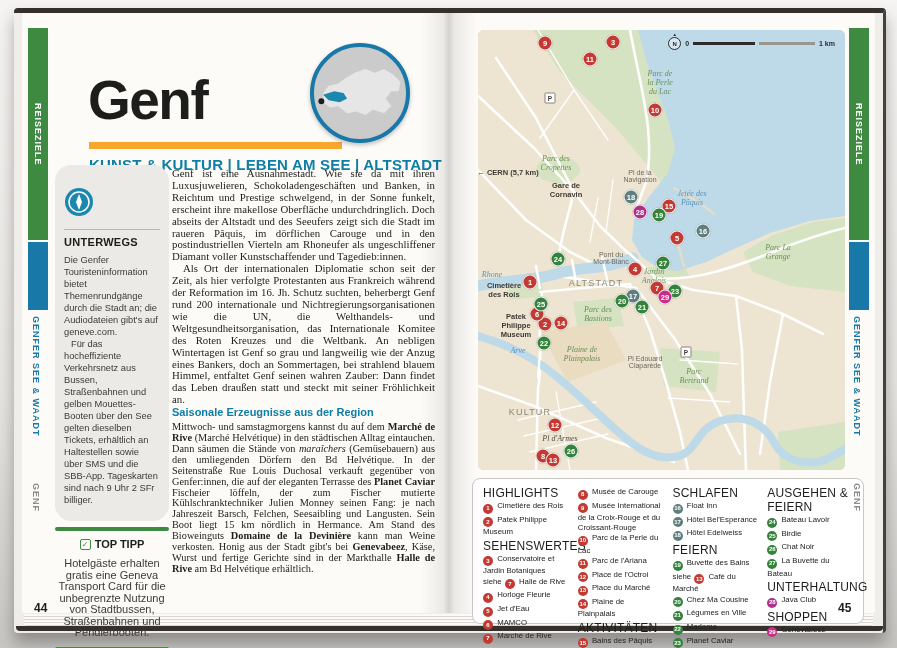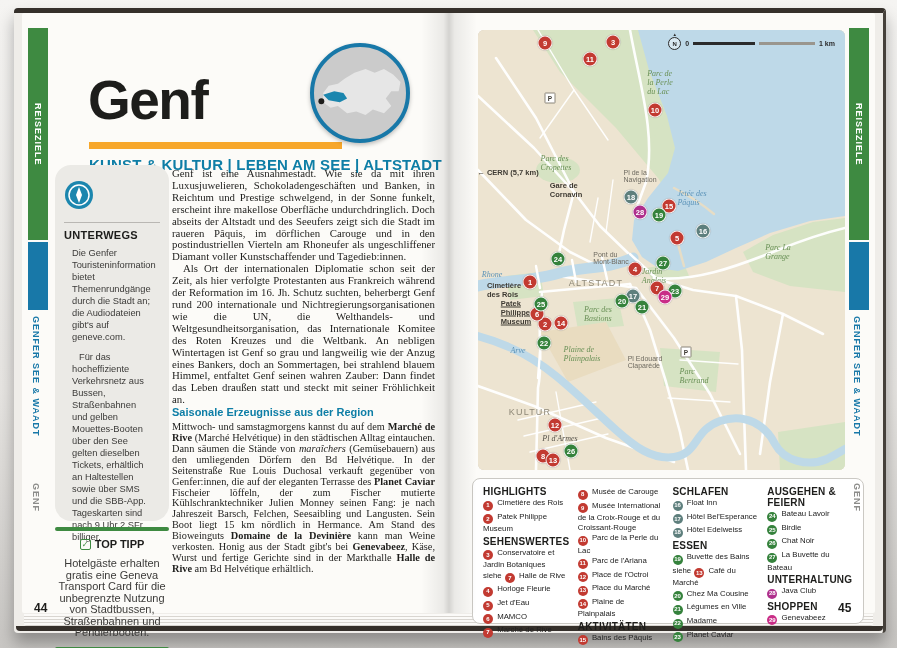--- a/index.html
+++ b/index.html
@@ -28,24 +28,24 @@
   .vchapter{color:var(--blue)}
   .vsection{color:#8c8c8a}
 
   
   .title{position:absolute;left:66px;top:60px;font-size:55px;font-weight:bold;letter-spacing:-1.5px;line-height:1}
   .title-bar{position:absolute;left:67px;top:129px;width:253px;height:7px;background:var(--orange)}
   .kicker{position:absolute;left:67px;top:143px;font-size:15px;font-weight:bold;color:var(--teal);letter-spacing:.2px}
   .inset{position:absolute;left:288px;top:30px;width:100px;height:100px;box-sizing:border-box;border:4px solid var(--blue);
          border-radius:50%;background:#cbcbcb;overflow:hidden;box-shadow:0 2px 4px rgba(0,0,0,.25)}
   .sidebox{position:absolute;left:33px;top:152px;width:114px;height:356px;box-sizing:border-box;
-           background:#ebeae6;border-radius:16px;padding:15px 9px 8px}
+           background:#ebeae6;border-radius:16px;padding:22px 9px 8px}
   .sidebox hr{border:none;border-top:1px solid #b9b7b3;margin:8px 0 6px}
   .sidebox-h{font-size:11px;font-weight:bold;letter-spacing:.3px}
-  .sidebox-body p{margin:8px;font-size:9.3px;line-height:12px;color:#3b3a38}
+  .sidebox-body p{margin:0;font-size:9.3px;line-height:12px;color:#3b3a38}
   .sidebox-body p:first-child{margin-top:6px}
   .sidebox-body p + p{text-indent:7px}
   .toptipp{position:absolute;left:33px;top:514px;width:114px;text-align:center}
   .tt-bar{height:4px;background:var(--green);border-radius:2px}
   .tt-head{display:flex;align-items:center;justify-content:center;gap:4px;margin:7px 0 4px;font-size:11px;font-weight:bold}
   .tt-check{display:inline-flex;align-items:center;justify-content:center;width:11px;height:11px;box-sizing:border-box;
             border:1.5px solid var(--green);border-radius:2px;color:var(--green);font-size:8px;font-weight:bold}
   .tt-text{font-size:11px;line-height:11.5px;color:#3b3a38;margin:8px 2px}
   .tt-bot{margin-top:7px}
   .pageno{position:absolute;font-size:12px;font-weight:bold}
@@ -66,21 +66,21 @@
   .map svg{position:absolute;inset:0}
   .land{fill:var(--land)}
   .parks path,.parks ellipse{fill:var(--park)}
   .parks .sand{fill:var(--sand)}
   .roads path{fill:none;stroke:#fff;stroke-width:2.6;stroke-linecap:round;stroke-linejoin:round;opacity:.95}
   .roads path.thin{stroke-width:1.4}
   .water{fill:var(--water)}
   .river{fill:none;stroke:var(--water);stroke-linecap:round}
   .bridges path{fill:none;stroke:#fff;stroke-width:2.4;stroke-linecap:round}
   .jetty{fill:none;stroke:#e6ddc6;stroke-width:2.5;stroke-linecap:round}
-  .ml{position:absolute;transform:translate(-50%,-50%);white-space:pre-line;pointer-events:none}
+  .ml{position:absolute;transform:translate(-50%,-50%);white-space:pre-line;text-align:center;pointer-events:none}
   .ml.park{font:italic 8px "Liberation Serif",serif;color:#6a9157}
   .ml.water-label{font:italic 8px "Liberation Serif",serif;color:#5b93b8}
   .ml.area{font:9px "Liberation Sans",sans-serif;color:#8d8776;letter-spacing:1.2px}
   .ml.poi-bold{font:bold 7.5px "Liberation Sans",sans-serif;color:#3e3a33}
   .ml.poi-small{font:7px "Liberation Sans",sans-serif;color:#6e6a60}
   .ml.place{font:italic 8px "Liberation Serif",serif;color:#55524a}
   .mk{position:absolute;width:13px;height:13px;border-radius:50%;color:#fff;display:flex;align-items:center;justify-content:center;
       font-size:7.5px;font-weight:bold;border:1px solid rgba(255,255,255,.9);transform:translate(-50%,-50%);
       box-shadow:0 0 1px rgba(0,0,0,.4)}
   .sight{background:var(--c-sight)} .sleep{background:var(--c-sleep)} .eat{background:var(--c-eat)}
@@ -91,21 +91,21 @@
   .compass{width:13px;height:13px;border:1.5px solid #2b2b2b;border-radius:50%;box-sizing:border-box;position:relative;
            display:flex;align-items:center;justify-content:center;font-size:6px;font-weight:bold;background:rgba(255,255,255,.4)}
   .compass::before{content:'▲';position:absolute;top:-6px;left:50%;transform:translateX(-50%);font-size:4.5px}
   .sb-black{width:62px;height:2.5px;background:#2b2b2b}
   .sb-gray{width:56px;height:2.5px;background:#9a968e}
 
   
   .legend{position:absolute;left:23px;top:465px;width:392px;height:146px;box-sizing:border-box;background:#fff;
           border:1px solid #cbc9c4;border-radius:8px;padding:7px 10px;display:flex;gap:9px}
   .leg-col{flex:1;min-width:0}
-  .leg-h{font-size:10px;font-weight:bold;letter-spacing:.2px;margin:2px 0 1px}
+  .leg-h{font-size:12px;font-weight:normal;letter-spacing:.2px;margin:2px 0 1px}
   .leg-col .leg-h:first-child{margin-top:0}
   .leg-item{font-size:7.8px;line-height:9.3px;margin:1px 0;color:#222}
   .mk-s{display:inline-flex;width:10px;height:10px;border-radius:50%;color:#fff;align-items:center;justify-content:center;
         font-size:6px;font-weight:bold;vertical-align:-2px;margin-right:2px}
   .leg-pre{margin-right:1px}
 </style>
 </head>
 <body>
 
 <div class="book"></div>
@@ -239,21 +239,21 @@
           <div class="ml park" style="left: 300px; top: 222px;">Parc La
 Grange</div>
           <div class="ml poi-small" style="left: 133px; top: 228px;">Pont du
 Mont-Blanc</div>
           <div class="ml park" style="left: 176px; top: 246px;">Jardin
 Anglais</div>
           <div class="ml area" style="left: 118px; top: 253px;">ALTSTADT</div>
           <div class="ml water-label" style="left: 14px; top: 244px;">Rhone</div>
           <div class="ml poi-bold" style="left: 26px; top: 260px;">Cimetière
 des Rois</div>
-          <div class="ml poi-bold" style="left: 38px; top: 282px; text-decoration: underline;">Patek
+          <div class="ml poi-bold" style="left: 38px; top: 295px;">Patek
 Philippe
 Museum</div>
           <div class="ml park" style="left: 120px; top: 284px;">Parc des
 Bastions</div>
           <div class="ml park" style="left: 104px; top: 324px;">Plaine de
 Plainpalais</div>
           <div class="ml poi-small" style="left: 167px; top: 332px;">Pl Edouard
 Claparède</div>
           <div class="ml park" style="left: 216px; top: 346px;">Parc
 Bertrand</div>
@@ -323,21 +323,21 @@
           <div class="leg-item"><span class="mk-s sight">13</span> Place du Marché</div>
           <div class="leg-item"><span class="mk-s sight">14</span> Plaine de Plainpalais</div>
           <div class="leg-h">AKTIVITÄTEN</div>
           <div class="leg-item"><span class="mk-s sight">15</span> Bains des Pâquis</div>
         </div>
         <div class="leg-col">
           <div class="leg-h">SCHLAFEN</div>
           <div class="leg-item"><span class="mk-s sleep">16</span> Float Inn</div>
           <div class="leg-item"><span class="mk-s sleep">17</span> Hôtel Bel'Esperance</div>
           <div class="leg-item"><span class="mk-s sleep">18</span> Hôtel Edelweiss</div>
-          <div class="leg-h">ESSEN</div>
+          <div class="leg-h">FEIERN</div>
           <div class="leg-item"><span class="mk-s eat">19</span> Buvette des Bains</div>
           <div class="leg-item"><span class="leg-pre">siehe </span><span class="mk-s sight">13</span> Café du Marché</div>
           <div class="leg-item"><span class="mk-s eat">20</span> Chez Ma Cousine</div>
           <div class="leg-item"><span class="mk-s eat">21</span> Légumes en Ville</div>
           <div class="leg-item"><span class="mk-s eat">22</span> Madame</div>
           <div class="leg-item"><span class="mk-s eat">23</span> Planet Caviar</div>
         </div>
         <div class="leg-col">
           <div class="leg-h">AUSGEHEN &amp; FEIERN</div>
           <div class="leg-item"><span class="mk-s drink">24</span> Bateau Lavoir</div>

